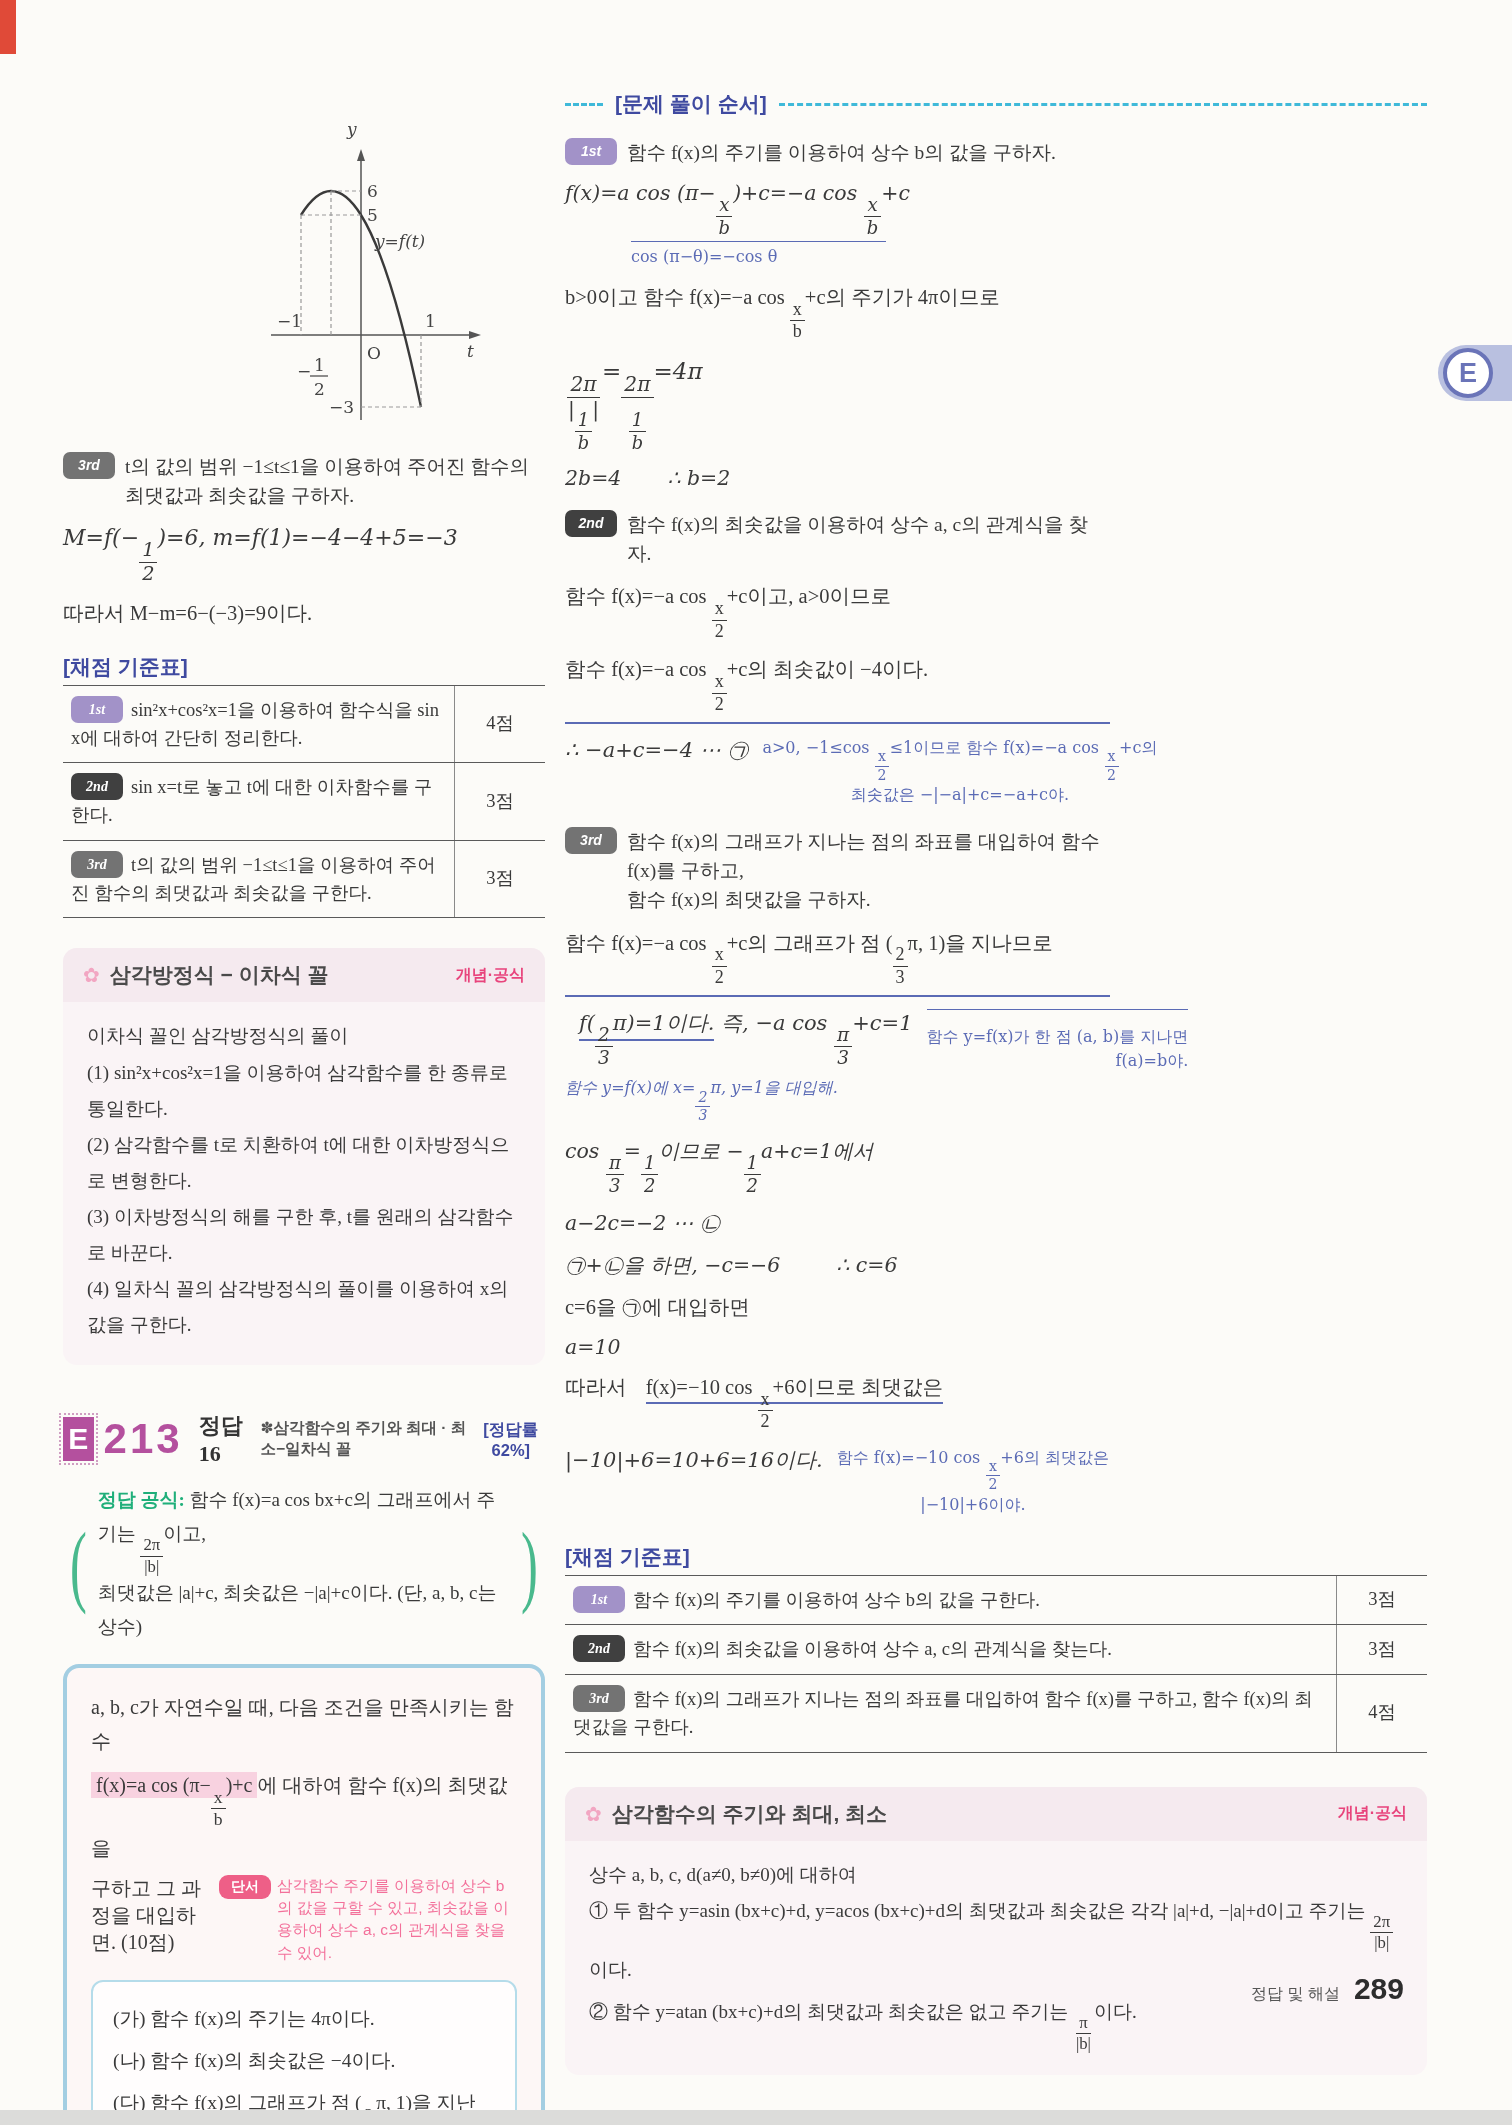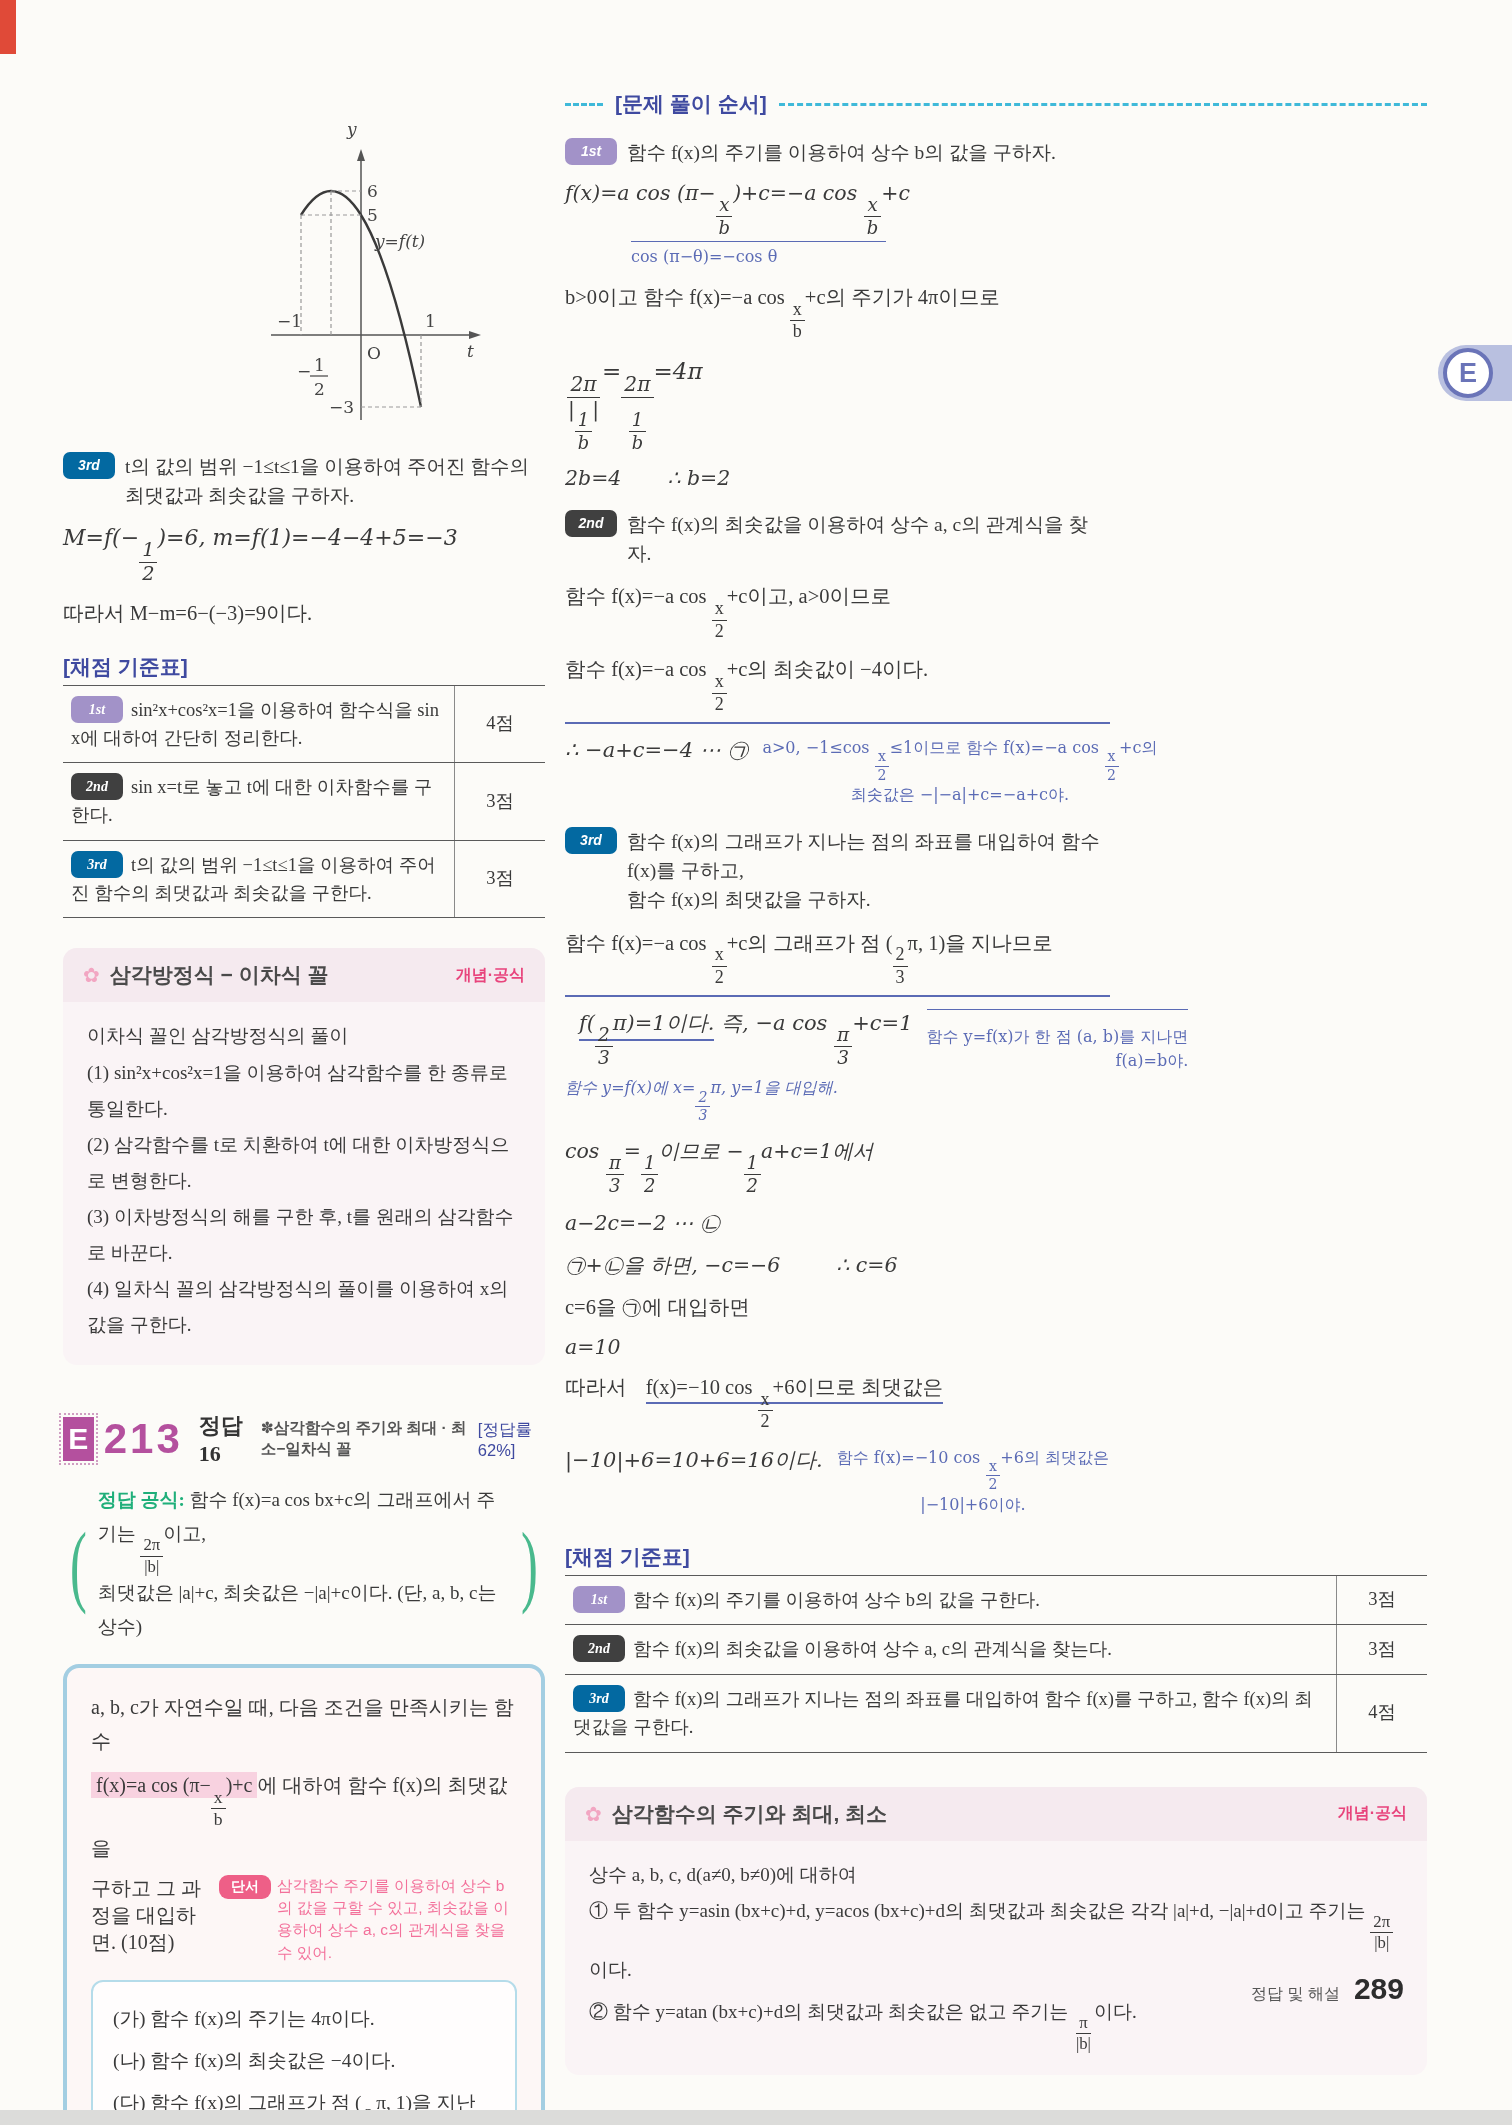--- a/index.html
+++ b/index.html
@@ -20,21 +20,21 @@
   .t{font-size:19px;line-height:1.5;}
   .m{font-family:"DejaVu Serif","Liberation Serif",serif;font-style:italic;font-size:21px;}
   .mix{font-family:"Liberation Serif","DejaVu Serif",serif;font-size:20px;}
   .frac{display:inline-flex;flex-direction:column;align-items:center;vertical-align:-0.6em;
         line-height:1.08;font-size:0.88em;font-style:inherit;}
   .frac .num{border-bottom:1.3px solid currentColor;padding:0 3px 1px;}
   .frac .den{padding:1px 3px 0;}
   
   .badge{display:inline-block;min-width:40px;text-align:center;color:#fff;font-size:14px;
          font-weight:bold;font-style:italic;border-radius:7px;padding:3px 6px;flex:0 0 auto;}
-  .b1{background:#a292c8}.b2{background:#404040}.b3{background:#0369a1}
+  .b1{background:#a292c8}.b2{background:#404040}.b3{background:#737373}
   .b-clue{background:#ee5f87;font-style:normal;border-radius:9px;}
   
   .rubric-title{color:#3f4aa0;font-weight:bold;font-size:21px;margin:26px 0 4px;}
   table.rubric{width:100%;border-collapse:collapse;}
   table.rubric td{border-top:1.6px solid#5a5a5a;border-bottom:1.6px solid #5a5a5a;
                   padding:10px 8px;font-size:18.5px;line-height:1.5;vertical-align:middle;
                   font-family:"Liberation Serif",serif;}
   table.rubric td.score{border-left:1.2px solid #8a8a8a;width:74px;text-align:center;}
   table.rubric .rb{margin-right:8px;vertical-align:2px;}
   
@@ -46,21 +46,21 @@
   .cbox-h .tag{margin-left:auto;color:#e8447c;font-size:16px;font-weight:bold;}
   .cbox-b{padding:16px 24px 22px;font-size:19px;line-height:1.9;
           font-family:"Liberation Serif",serif;}
   
   .prob-head{display:flex;align-items:center;gap:10px;margin-top:46px;}
   .ebadge{width:44px;height:44px;background:#b4509e;color:#fff;font-weight:bold;font-size:30px;
           display:flex;align-items:center;justify-content:center;outline:2px dotted #cf9ec2;outline-offset:2px;}
   .enum{color:#b4509e;font-size:42px;font-weight:bold;letter-spacing:3px;font-family:"Liberation Sans",sans-serif;}
   .eans{font-size:22px;font-weight:bold;color:#333;margin-left:6px;font-family:"Liberation Serif",serif;}
   .etopic{font-size:15.5px;font-weight:bold;color:#555;}
-  .erate{font-size:16.5px;color:#3f4aa0;font-weight:normal;}
+  .erate{font-size:16.5px;color:#3f4aa0;font-weight:bold;text-align:center;}
   
   .fbrace{display:flex;align-items:center;margin-top:16px;}
   .brace{color:#49b98d;font-size:92px;font-weight:100;line-height:0.85;
          font-family:"Liberation Serif",serif;transform:scaleX(0.55);flex:0 0 auto;}
   .fbody{font-size:19px;line-height:1.8;font-family:"Liberation Serif",serif;}
   .flabel{color:#1faf7a;font-weight:bold;}
   
   .pbox{border:4px solid #a3cee2;border-radius:16px;background:#fdf7f6;padding:22px 24px;margin-top:20px;}
   .hl-pink{background:#f8d2e0;padding:2px 5px;}
   .clue-note{color:#f3709a;font-size:15.5px;line-height:1.45;width:240px;}

